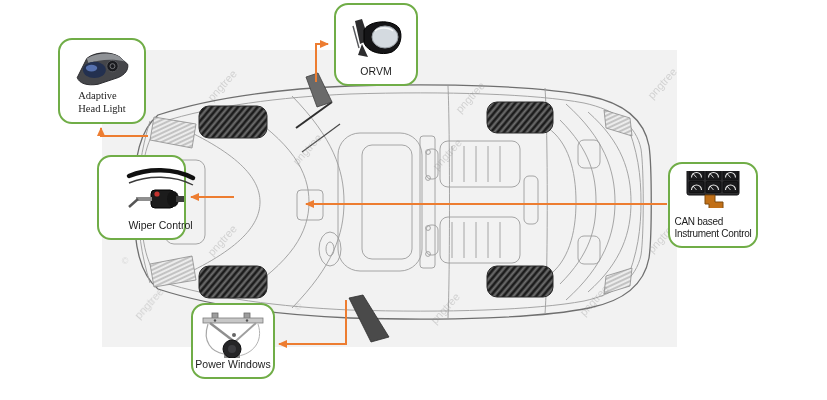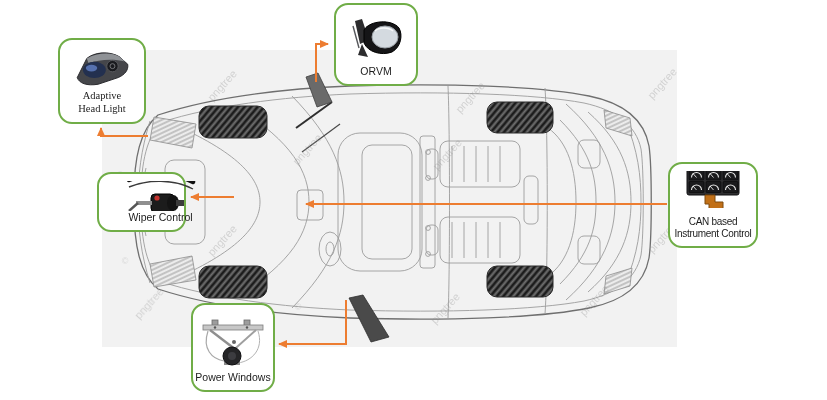--- a/index.html
+++ b/index.html
@@ -13,31 +13,31 @@
   }
   svg.layer{position:absolute;left:0;top:0;}
   .callout{
     position:absolute;background:#ffffff;border:2px solid #70AD47;
     border-radius:14px;box-sizing:border-box;
     display:flex;flex-direction:column;align-items:center;
     justify-content:space-between;padding:7px 3px 6px 3px;z-index:5;
   }
   .thumb{flex:1 1 auto;display:flex;align-items:center;justify-content:center;overflow:hidden;}
   .label{
-    text-align:center;font-size:10.5px;line-height:1.22;color:#1c1c1c;
+    text-align:left;font-size:10.5px;line-height:1.22;color:#1c1c1c;
     white-space:nowrap;
   }
   .label span{display:block;}
   .label span:empty{display:none;}
   .label.tight{font-size:10px;letter-spacing:-0.3px;margin-top:8px;}
   #box-ahl  {left:58px;  top:38px;  width:88px; height:86px;font-family:Liberation Serif, serif;}
   #box-orvm {left:334px; top:3px;   width:84px; height:83px;}
-  #box-wiper{left:97px;  top:172px; width:89px; height:60px;padding-left:41px;}
+  #box-wiper{left:97px;  top:155px; width:89px; height:85px;padding-left:41px;}
   #box-can  {left:668px; top:162px; width:90px; height:86px;}
-  #box-pw   {left:191px; top:303px; width:84px; height:89px;}
+  #box-pw   {left:191px; top:303px; width:84px; height:76px;}
 </style>
 </head>
 <body>
 
 <div id="canvas">
 
   <div id="gray-panel"></div>
 
   <svg class="layer" width="827" height="400" viewBox="0 0 827 400">
     <defs>

